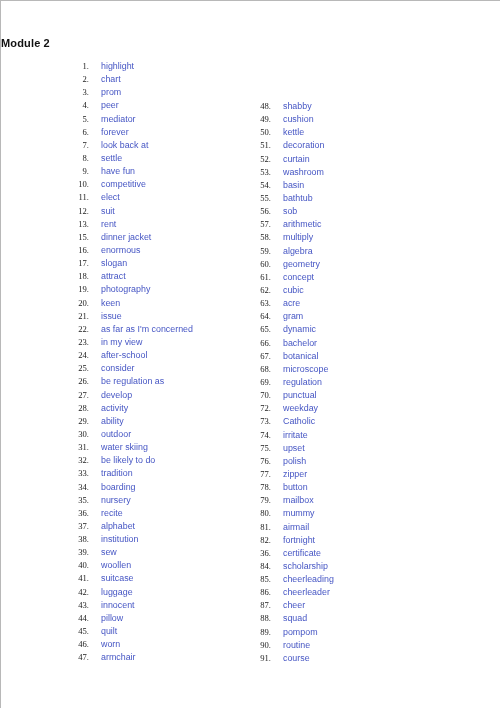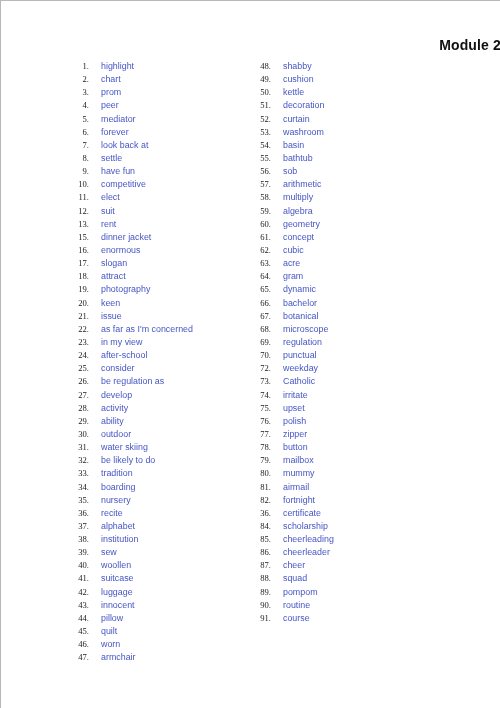--- a/index.html
+++ b/index.html
@@ -20,41 +20,41 @@
     box-sizing: border-box;
     border-top: 1px solid #b8b8b8;
     border-left: 1px solid #b8b8b8;
     overflow: hidden;
   }
   #page-title {
     position: absolute;
     top: 36px;
     left: 0;
     width: 500px;
-    text-align: right;
+    text-align: left;
     font-family: "Liberation Sans", sans-serif;
     font-weight: bold;
-    font-size: 14px;
+    font-size: 11px;
     color: #111111;
     letter-spacing: 0.15px;
   }
   .columns {
     position: absolute;
     top: 59px;
     left: 0;
     width: 500px;
     display: flex;
     flex-direction: row;
     align-items: flex-start;
   }
   .col {
     display: block;
   }
   .col-left  { margin-left: 62px; width: 175px; }
-  .col-right { margin-left: 7px;  width: 180px; }
+  .col-right { margin-left: 7px;  width: 180px; margin-top: 40px; }
 
   .vocab-row {
     display: flex;
     flex-direction: row;
     align-items: baseline;
     height: 13.15px;
     line-height: 13.15px;
     white-space: nowrap;
   }
   .vocab-num {

